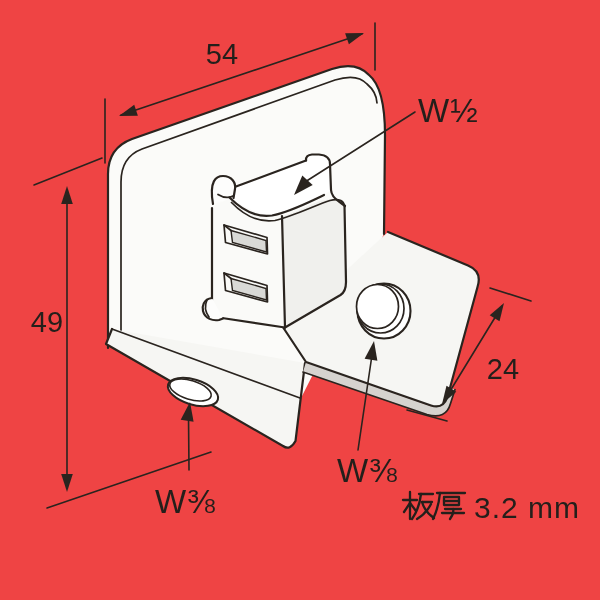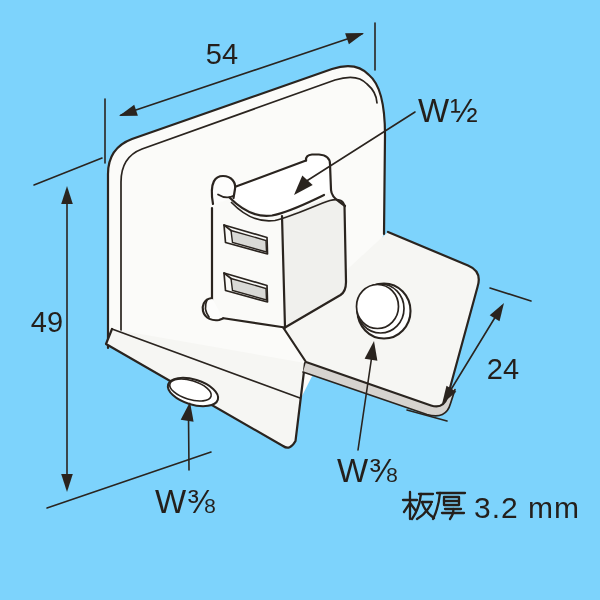--- a/index.html
+++ b/index.html
@@ -1,16 +1,16 @@
 <!DOCTYPE html>
 <html><head>
 <meta charset="utf-8">
 <style>
   html,body{margin:0;padding:0;background:#ffffff;}
-  .stage{position:relative;width:600px;height:600px;background:#7dd3fc;overflow:hidden;
+  .stage{position:relative;width:600px;height:600px;background:#ef4444;overflow:hidden;
          font-family:"Liberation Sans","DejaVu Sans",sans-serif;}
   svg{display:block}
   .dim-text{font-size:29px;fill:#241f1b;font-family:"Liberation Sans","DejaVu Sans",sans-serif;}
   .thread-text{font-size:33px;fill:#241f1b;letter-spacing:1px;font-family:"Liberation Sans","DejaVu Sans",sans-serif;}
   .thick-text{font-size:30px;fill:#241f1b;letter-spacing:1px;font-family:"Liberation Sans","DejaVu Sans",sans-serif;}
   .ol{stroke:#2a241f;stroke-width:2.2;fill:none;stroke-linecap:round;stroke-linejoin:round;}
   .il{stroke:#2a241f;stroke-width:1.7;fill:none;stroke-linecap:round;stroke-linejoin:round;}
   .dl{stroke:#2a241f;stroke-width:1.6;fill:none;stroke-linecap:round;}
   .ah{fill:#2a241f;stroke:none;}
   .kj{stroke:#241f1b;stroke-width:2.3;fill:none;stroke-linecap:round;stroke-linejoin:round;}

